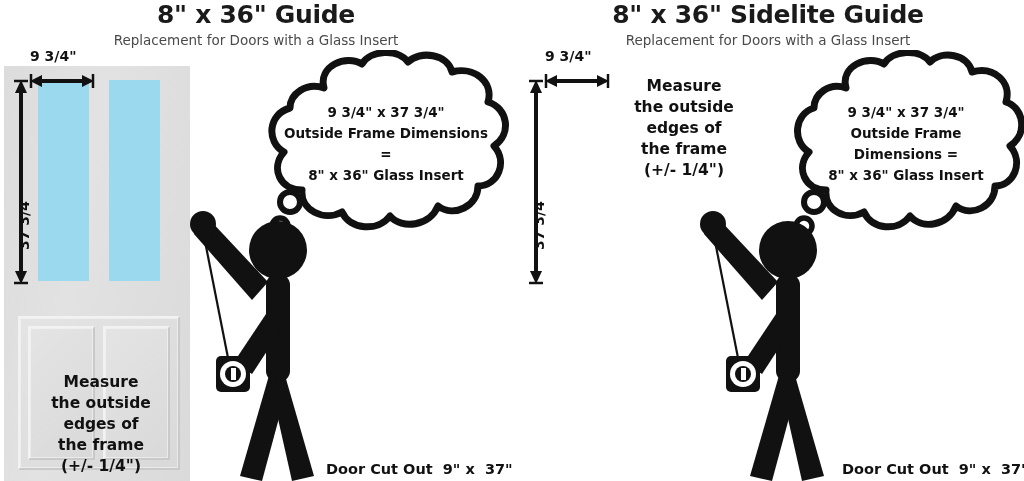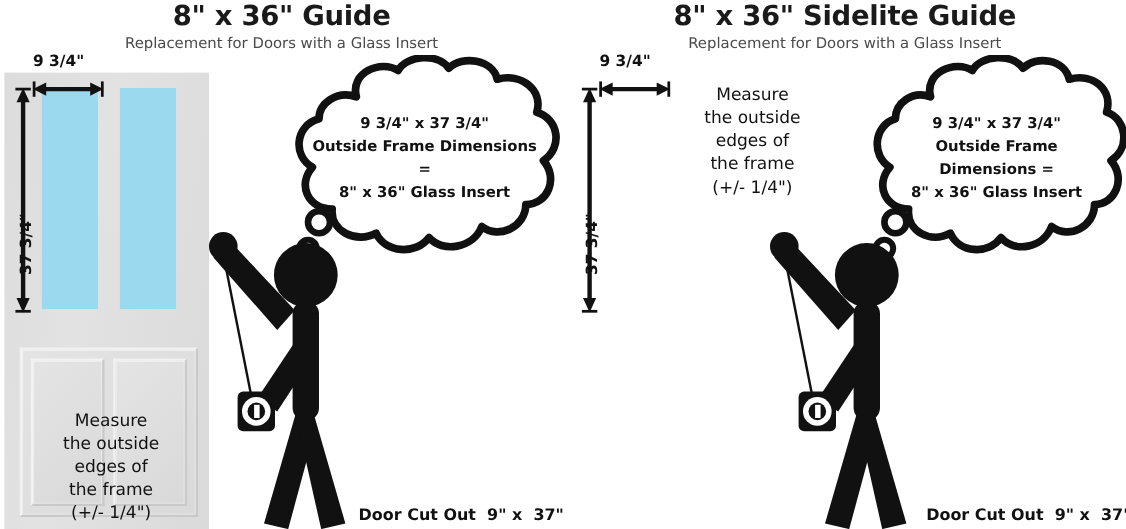--- a/index.html
+++ b/index.html
@@ -98,21 +98,21 @@
     transform: rotate(-90deg);
     transform-origin: left top;
   }
   .dim-svg { position: absolute; overflow: visible; }
 
   
   .measure-note {
     position: absolute;
     text-align: center;
     font-size: 15.5px;
-    font-weight: normal;
+    font-weight: bold;
     color: #111;
     line-height: 21px;
     white-space: pre-line;
   }
   .measure-note.on-door { left: 14px; top: 306px; width: 166px; }
   .measure-note.beside  { left: 620px; top: 76px; width: 128px; }
 
   
   .bubble-wrap { position: absolute; }
   .bubble-wrap.left  { left: 258px; top: 50px;  width: 254px; height: 190px; }

